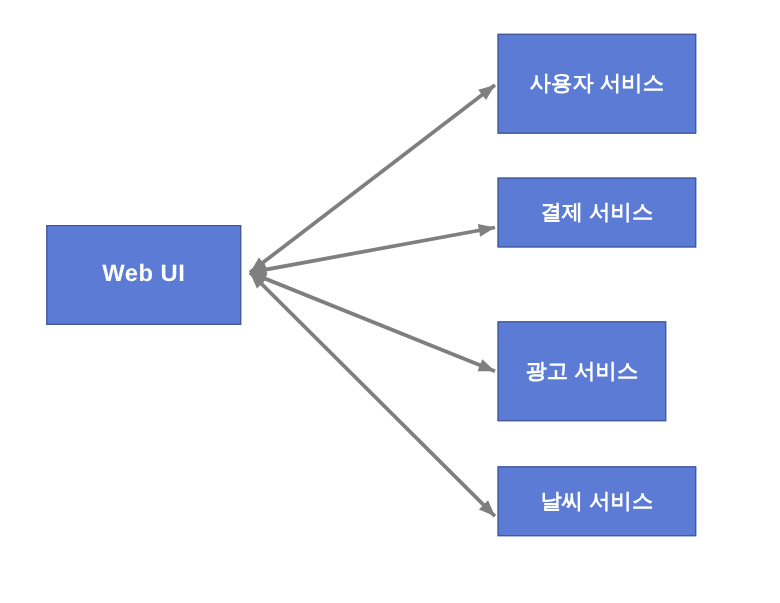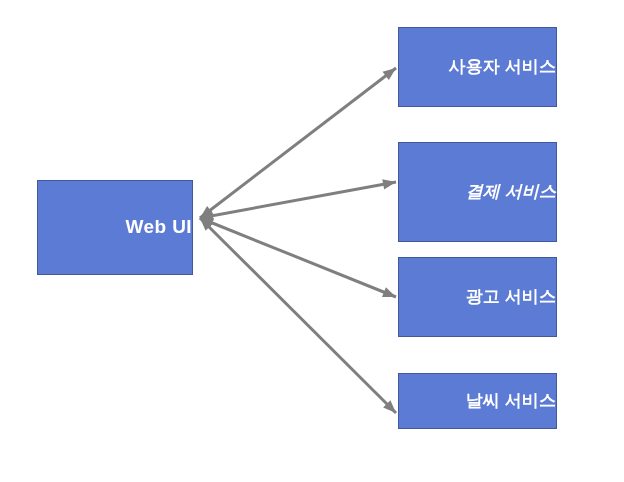--- a/index.html
+++ b/index.html
@@ -26,21 +26,21 @@
     height: 482px;
     pointer-events: none;
   }
   .node {
     position: absolute;
     box-sizing: border-box;
     background: #5b7bd5;
     border: 1px solid #41599b;
     display: flex;
     align-items: center;
-    justify-content: flex-end;
+    justify-content: center;
     text-align: center;
   }
   .node-label {
     color: #ffffff;
     font-weight: bold;
     font-size: 17px;
     line-height: 1.2;
     letter-spacing: 0.1px;
     white-space: nowrap;
   }
@@ -71,30 +71,30 @@
         <polygon points="200,218 214.00137984684378,218.03691049168762 210.11347472241263,227.6828523193902" fill="#7f7f7f"></polygon>
       </g>
       <g>
         <line x1="200" y1="218" x2="396" y2="413" stroke="#7f7f7f" stroke-width="3" stroke-linecap="butt"></line>
         <polygon points="396,413 383.1165927512671,407.51749895911587 390.45167133083766,400.1448045919577" fill="#7f7f7f"></polygon>
         <polygon points="200,218 212.8834072487329,223.48250104088416 205.54832866916234,230.85519540804225" fill="#7f7f7f"></polygon>
       </g>
     </svg>
 
   <div id="node-layer">
-      <div class="node" style="left: 37px; top: 180px; width: 156px; height: 95px; background: rgb(91, 123, 213); border-color: rgb(65, 89, 155);">
+      <div class="node" style="left: 37px; top: 180px; width: 156px; height: 80px; background: rgb(91, 123, 213); border-color: rgb(65, 89, 155);">
         <span class="node-label latin" style="color: rgb(255, 255, 255);">Web UI</span>
       </div>
       <div class="node" style="left: 398px; top: 27px; width: 159px; height: 80px; background: rgb(91, 123, 213); border-color: rgb(65, 89, 155);">
         <span class="node-label" style="color: rgb(255, 255, 255);">사용자 서비스</span>
       </div>
-      <div class="node" style="left: 398px; top: 142px; width: 159px; height: 100px; background: rgb(91, 123, 213); border-color: rgb(65, 89, 155); font-style: italic;">
+      <div class="node" style="left: 398px; top: 142px; width: 159px; height: 56px; background: rgb(91, 123, 213); border-color: rgb(65, 89, 155);">
         <span class="node-label" style="color: rgb(255, 255, 255);">결제 서비스</span>
       </div>
-      <div class="node" style="left: 398px; top: 257px; width: 159px; height: 80px; background: rgb(91, 123, 213); border-color: rgb(65, 89, 155);">
+      <div class="node" style="left: 398px; top: 257px; width: 135px; height: 80px; background: rgb(91, 123, 213); border-color: rgb(65, 89, 155);">
         <span class="node-label" style="color: rgb(255, 255, 255);">광고 서비스</span>
       </div>
       <div class="node" style="left: 398px; top: 373px; width: 159px; height: 56px; background: rgb(91, 123, 213); border-color: rgb(65, 89, 155);">
         <span class="node-label" style="color: rgb(255, 255, 255);">날씨 서비스</span>
       </div>
     </div>
 
 </div>
 
 </body></html>

